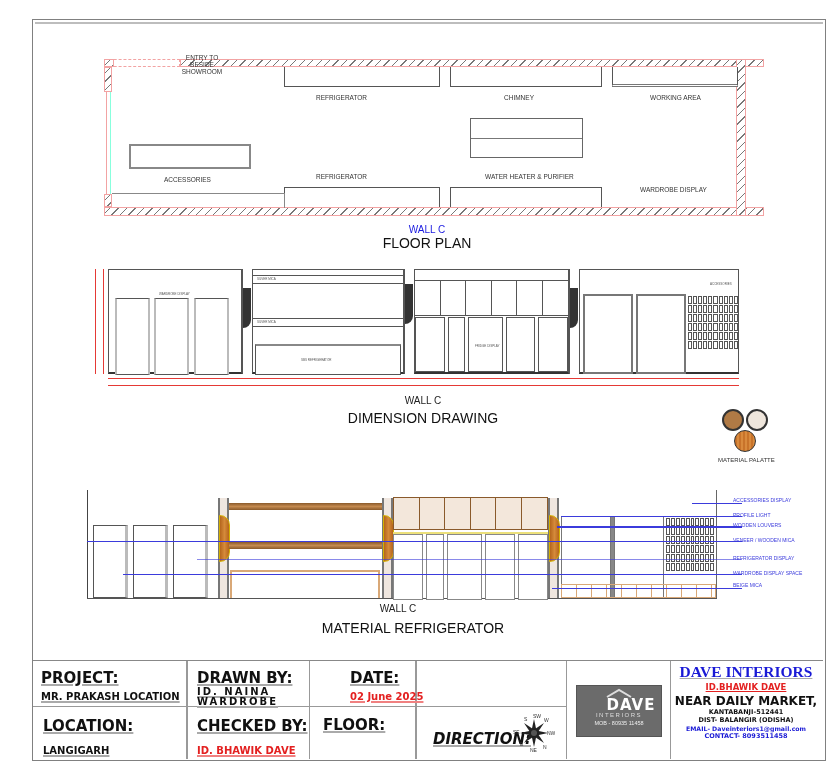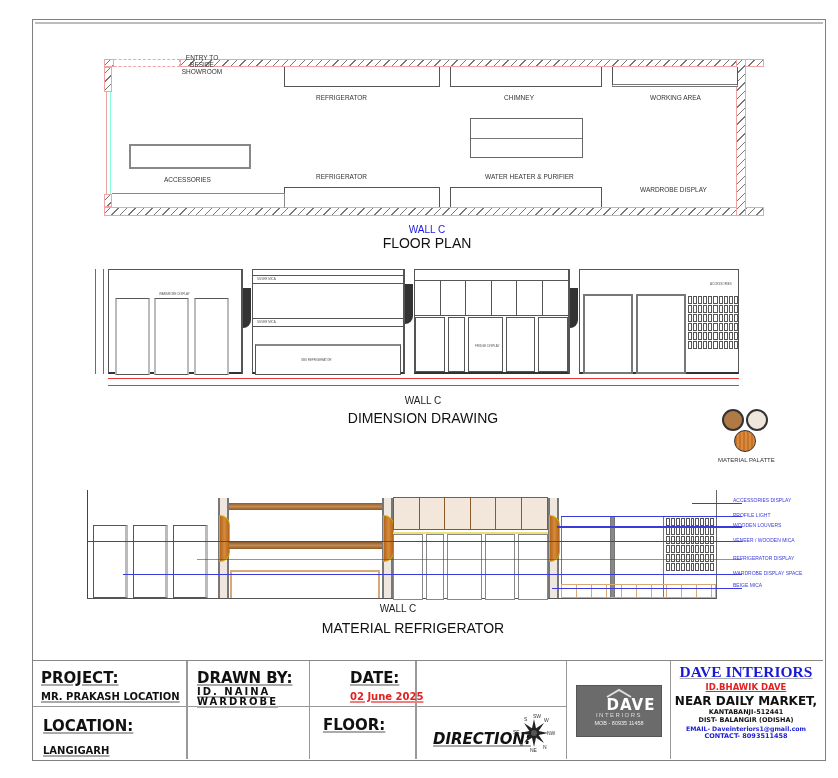--- a/index.html
+++ b/index.html
@@ -352,20 +352,24 @@
   </div>
   <div class="tb-cell" style="left:290px;top:8px;margin-left:27px;">
     <div class="tb-label">DATE:</div>
     <div class="tb-val tb-red" style="margin-top:4px;">02 June 2025</div>
   </div>
 
   <div class="tb-cell" style="left:10px;top:56px;">
     <div class="tb-label">LOCATION:</div>
     <div class="tb-val" style="margin-top:10px;">LANGIGARH</div>
   </div>
+  <div class="tb-cell" style="left:164px;top:56px;">
+    <div class="tb-label">CHECKED BY:</div>
+    <div class="tb-val tb-red" style="margin-top:10px;">ID. BHAWIK DAVE</div>
+  </div>
   <div class="tb-cell" style="left:290px;top:55px;">
     <div class="tb-label">FLOOR:</div>
   </div>
   <div class="tb-cell" style="left:394px;top:52px;width:136px;height:42px;">
     <div class="tb-label" style="position:absolute;left:6px;top:17px;font-style:italic;">DIRECTION:</div>
     <svg style="position:absolute;left:86px;top:0;" width="42" height="40" viewBox="0 0 42 40">
       <g transform="translate(21,20)" fill="#222">
         <polygon points="0,-14 3,0 0,14 -3,0"></polygon>
         <polygon points="-14,0 0,-3 14,0 0,3"></polygon>
         <polygon points="-10,-10 2,-2 10,10 -2,2"></polygon>

